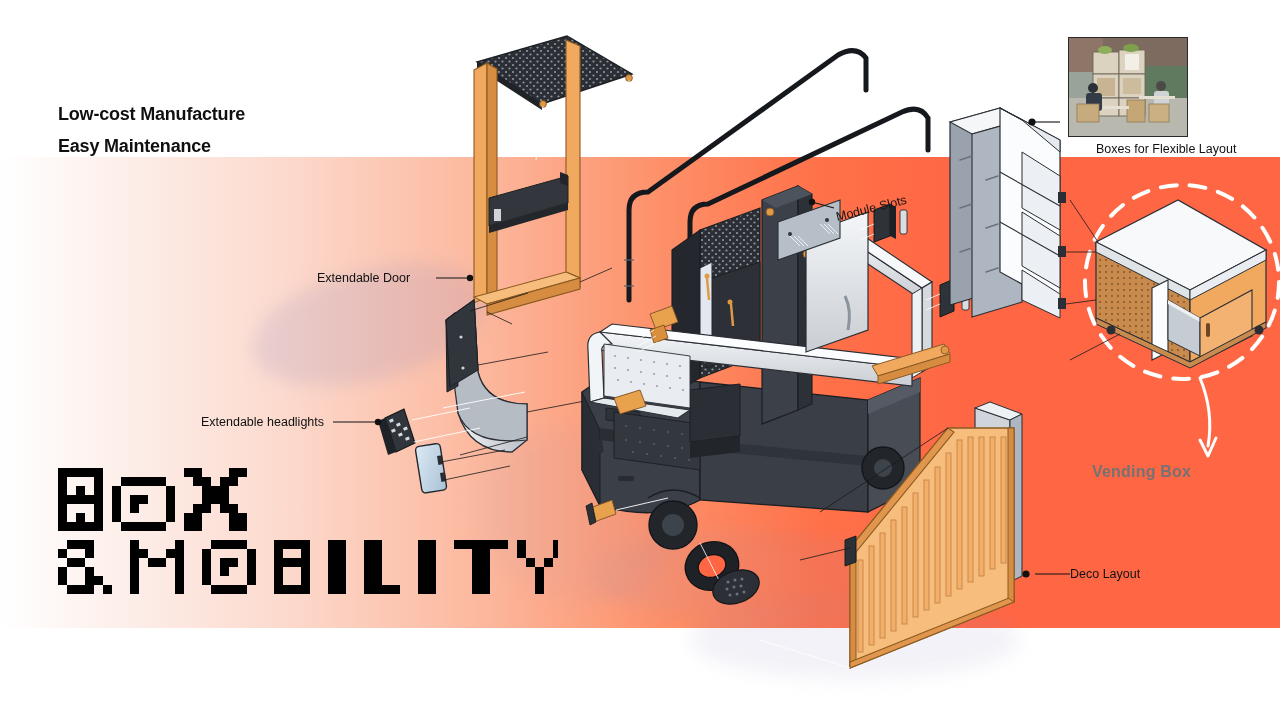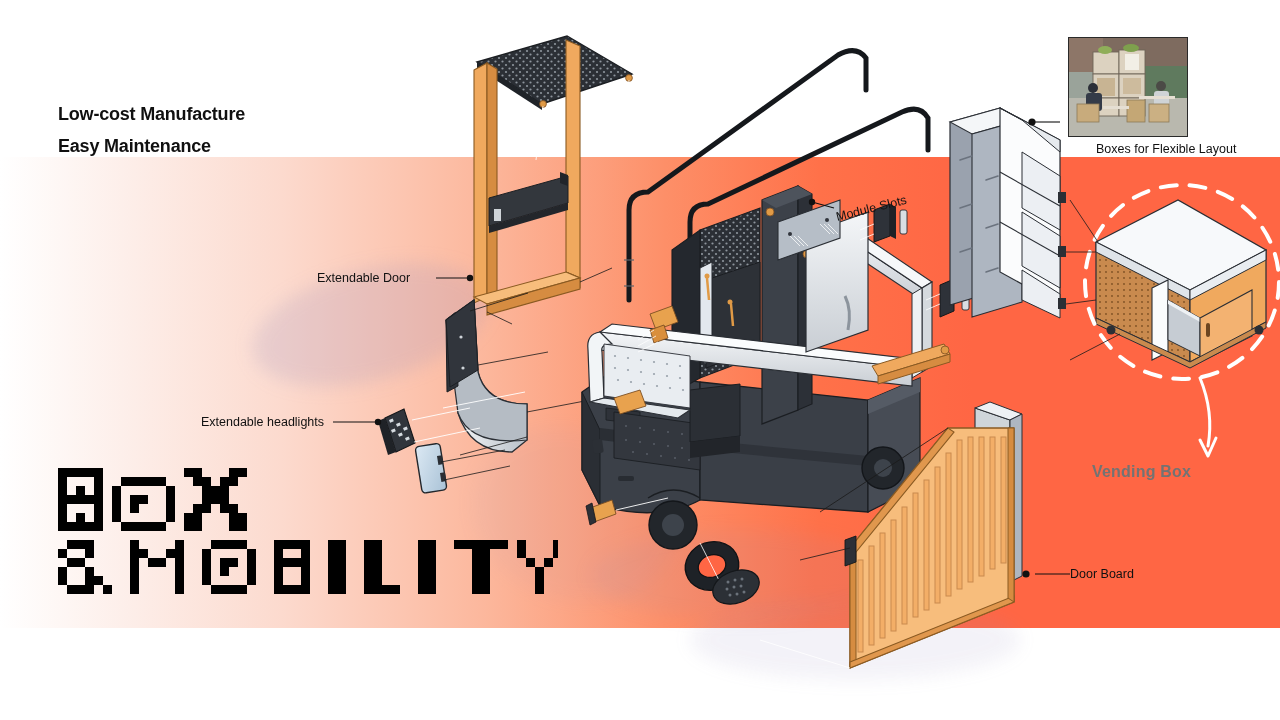--- a/index.html
+++ b/index.html
@@ -494,21 +494,21 @@
   <div class="cap" style="left:1068px; top:142px;margin-left:28px;">Boxes for Flexible Layout</div>
 
   <div class="headline">
     <div>Low-cost Manufacture</div>
     <div>Easy Maintenance</div>
   </div>
 
   <div class="lbl" style="left:317px; top:271px;">Extendable Door</div>
   <div class="lbl" style="left:201px; top:415px;">Extendable headlights</div>
   <div class="lbl-rot" style="left:838px; top:210px;">Module Slots</div>
-  <div class="lbl" style="left:1070px; top:567px;">Door Board</div>
+  <div class="lbl" style="left:1070px; top:567px;">Deco Layout</div>
   <div class="lbl-white" style="left:1092px; top:463px;">Vending Box</div>
 
   <div class="logo" aria-label="BOX">
     <svg width="500" height="135" viewBox="0 0 500 135" shape-rendering="crispEdges">
       <g fill="#000000">
 
         <rect x="0" y="0" width="45" height="9"></rect>
         <rect x="0" y="9" width="9" height="9"></rect>
           <rect x="36" y="9" width="9" height="9"></rect>
         <rect x="0" y="18" width="9" height="9"></rect>

